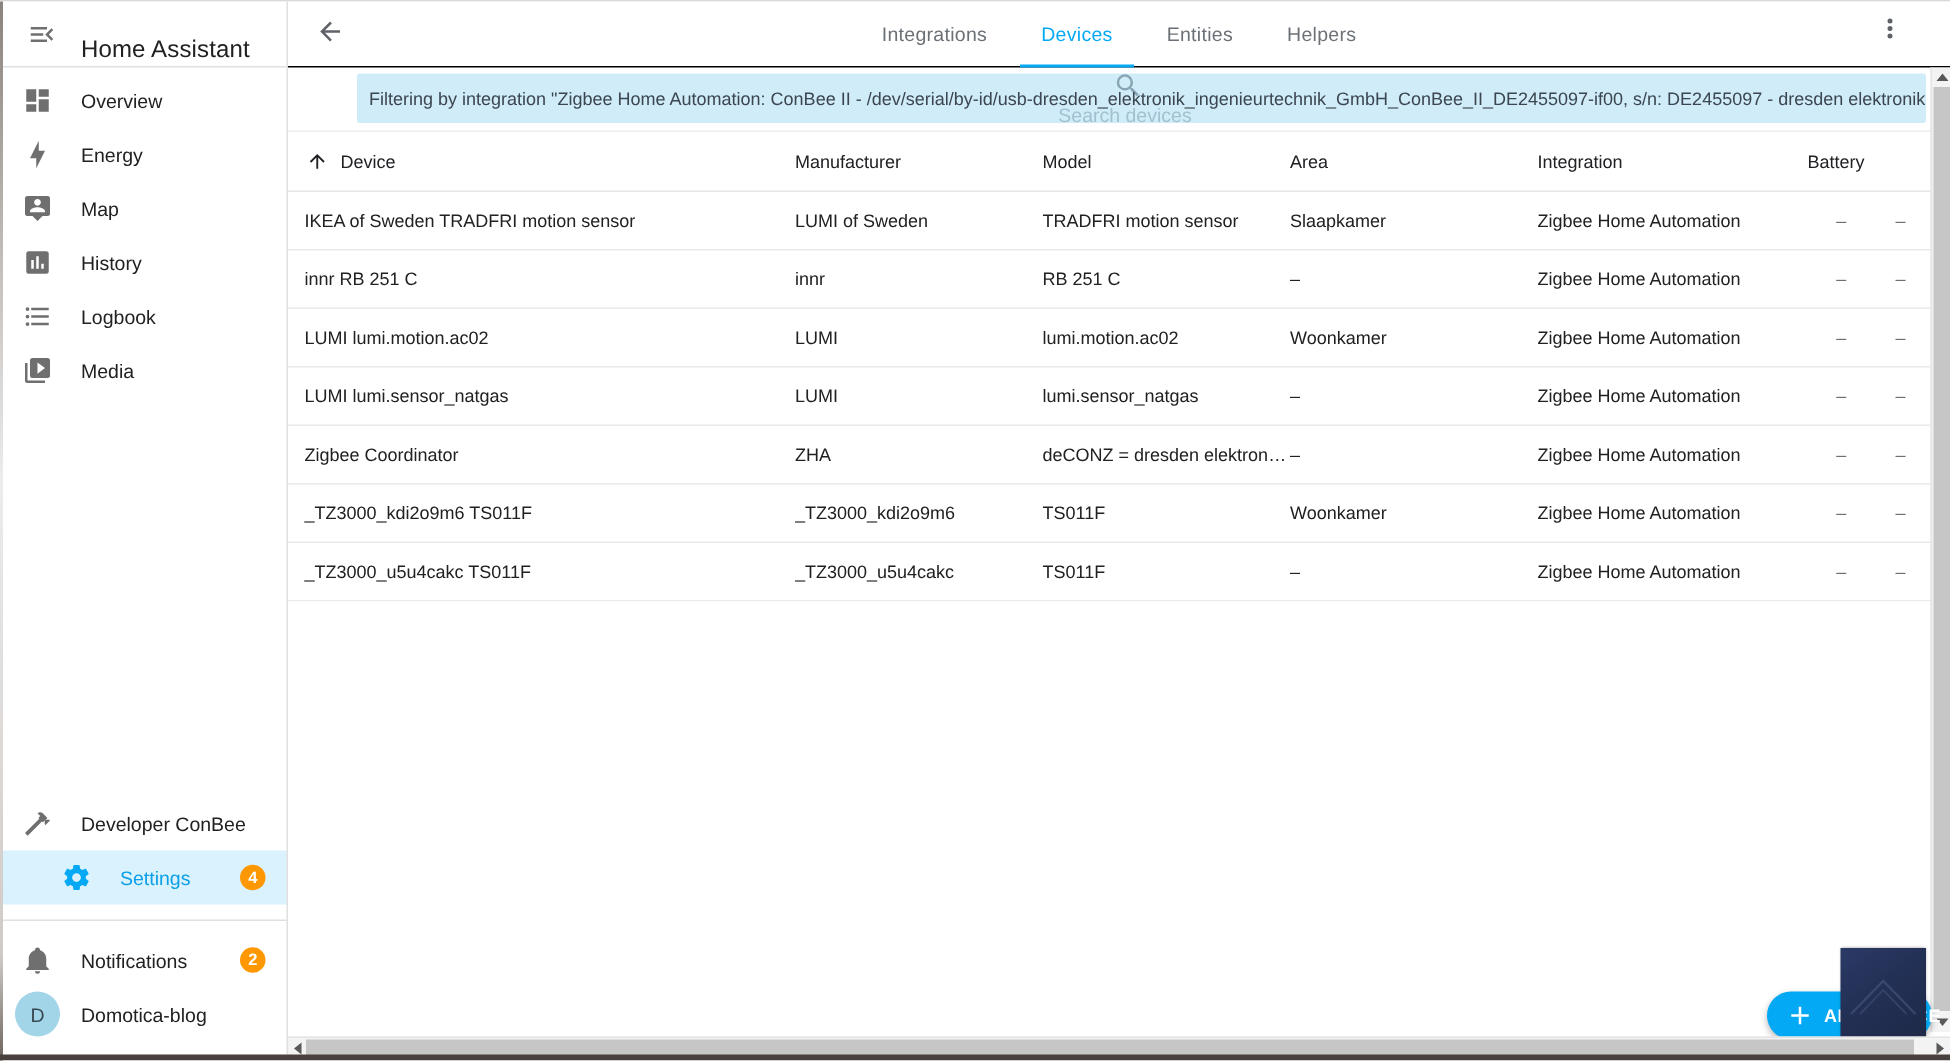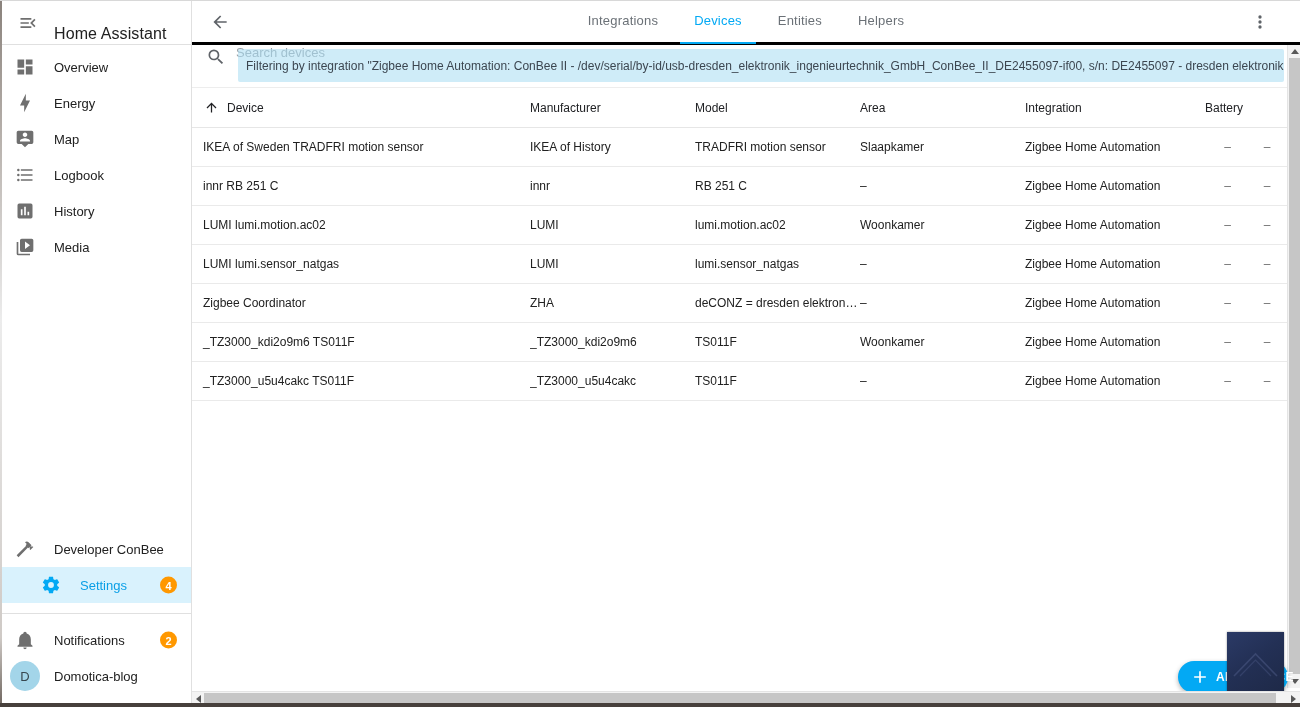--- a/index.html
+++ b/index.html
@@ -32,29 +32,29 @@
   .badge { position:absolute; right:14px; top:50%; transform:translateY(-50%);
     min-width:17px; height:17px; border-radius:50%; background:#ff9800; color:#fff;
     font-size:11px; font-weight:bold; display:flex; align-items:center; justify-content:center; }
   .sb-divider { border-top:1px solid #e0e0e0; margin:10px 0 8px 0; }
   .avatar { width:30px; height:30px; border-radius:50%; background:#a3d5e9; color:#37474f;
     font-size:13px; display:flex; align-items:center; justify-content:center; margin-left:-4px; }
   .profile .lbl { margin-left:14px; }
   .sb-bottom { padding-bottom:10px; }
 
   
-  .topbar { height:44px; min-height:44px; border-bottom:3px solid #000000; display:flex; align-items:center; position:relative; }
+  .topbar { height:44px; min-height:44px; border-bottom:1px solid #000000; display:flex; align-items:flex-start; position:relative; }
   .back-btn { width:40px; height:40px; margin-left:8px; display:flex; align-items:center; justify-content:center; color:#5f6368; cursor:pointer; }
   .tabs { position:absolute; left:0; right:0; height:44px; display:flex; justify-content:center; align-items:stretch; gap:8px; pointer-events:none; }
   .tab { padding:0 14px; display:flex; align-items:center; font-size:13px; color:#6b7177; cursor:pointer; border-bottom:2px solid transparent; pointer-events:auto; letter-spacing:.2px; }
   .tab.active { color:#03a9f4; border-bottom-color:#03a9f4; }
   .kebab { position:absolute; right:22px; width:36px; height:36px; display:flex; align-items:center; justify-content:center; color:#5f6368; cursor:pointer; }
 
   
-  .searchbar { height:43px; min-height:43px; position:relative; border-bottom:1px solid #ededed; display:flex; align-items:flex-start; }
+  .searchbar { height:43px; min-height:43px; position:relative; border-bottom:1px solid #ededed; display:flex; align-items:center;flex-direction:column; }
   .search-ic { margin-left:12px; color:#5f6368; width:24px; height:24px; display:flex; align-items:center; justify-content:center; }
   .search-ph { margin-left:8px; font-size:13px; color:#9aa0a6; white-space:nowrap; }
   .filter-chip { position:absolute; left:46px; right:16px; top:4px; bottom:5px;
     background:rgba(168,220,243,0.55); border-radius:2px; display:flex; align-items:center;
     padding:0 8px; overflow:hidden; }
   .filter-chip span { font-size:12px; color:#3c4650; white-space:nowrap; }
 
   
   .thead { height:40px; min-height:40px; display:flex; align-items:center; border-bottom:1px solid #e6e6e6; font-size:12px; font-weight:normal; color:#202124; }
   .col-device { width:338px; min-width:338px; }
@@ -136,33 +136,33 @@
               <svg viewBox="0 0 24 24" width="20" height="20" fill="currentColor">
                 <path d="M20,2H4A2,2 0 0,0 2,4V16A2,2 0 0,0 4,18H8L12,22L16,18H20A2,2 0 0,0 22,16V4A2,2 0 0,0 20,2M12,4.3C13.5,4.3 14.7,5.5 14.7,7C14.7,8.5 13.5,9.7 12,9.7C10.5,9.7 9.3,8.5 9.3,7C9.3,5.5 10.5,4.3 12,4.3M18,15H6V14.1C6,12.1 10,11 12,11C14,11 18,12.1 18,14.1V15Z"></path>
               </svg>
             </span>
             <span class="lbl">Map</span>
           </div>
 
           <div class="sb-item">
             <span class="ic">
               <svg viewBox="0 0 24 24" width="20" height="20" fill="currentColor">
+                <path d="M19,3H5A2,2 0 0,0 3,5V19A2,2 0 0,0 5,21H19A2,2 0 0,0 21,19V5A2,2 0 0,0 19,3M9,17H7V10H9V17M13,17H11V7H13V17M17,17H15V13H17V17Z"></path>
+              </svg>
+            </span>
+            <span class="lbl">History</span>
+          </div>
+
+          <div class="sb-item">
+            <span class="ic">
+              <svg viewBox="0 0 24 24" width="20" height="20" fill="currentColor">
                 <path d="M7,5H21V7H7V5M7,13V11H21V13H7M4,4.5A1.5,1.5 0 0,1 5.5,6A1.5,1.5 0 0,1 4,7.5A1.5,1.5 0 0,1 2.5,6A1.5,1.5 0 0,1 4,4.5M4,10.5A1.5,1.5 0 0,1 5.5,12A1.5,1.5 0 0,1 4,13.5A1.5,1.5 0 0,1 2.5,12A1.5,1.5 0 0,1 4,10.5M7,19V17H21V19H7M4,16.5A1.5,1.5 0 0,1 5.5,18A1.5,1.5 0 0,1 4,19.5A1.5,1.5 0 0,1 2.5,18A1.5,1.5 0 0,1 4,16.5Z"></path>
               </svg>
             </span>
             <span class="lbl">Logbook</span>
-          </div>
-
-          <div class="sb-item">
-            <span class="ic">
-              <svg viewBox="0 0 24 24" width="20" height="20" fill="currentColor">
-                <path d="M19,3H5A2,2 0 0,0 3,5V19A2,2 0 0,0 5,21H19A2,2 0 0,0 21,19V5A2,2 0 0,0 19,3M9,17H7V10H9V17M13,17H11V7H13V17M17,17H15V13H17V17Z"></path>
-              </svg>
-            </span>
-            <span class="lbl">History</span>
           </div>
 
           <div class="sb-item">
             <span class="ic">
               <svg viewBox="0 0 24 24" width="20" height="20" fill="currentColor">
                 <path d="M4,6H2V20A2,2 0 0,0 4,22H18V20H4V6M20,2H8A2,2 0 0,0 6,4V16A2,2 0 0,0 8,18H20A2,2 0 0,0 22,16V4A2,2 0 0,0 20,2M12,14.5V5.5L18,10L12,14.5Z"></path>
               </svg>
             </span>
             <span class="lbl">Media</span>
           </div>
@@ -250,21 +250,21 @@
         <div class="col-model cell">Model</div>
         <div class="col-area cell">Area</div>
         <div class="col-int cell">Integration</div>
         <div class="col-batt-h">Battery</div>
       </div>
 
       <div>
 
           <div class="trow">
             <div class="col-device cell">IKEA of Sweden TRADFRI motion sensor</div>
-            <div class="col-mfr cell">IKEA of History</div>
+            <div class="col-mfr cell">LUMI of Sweden</div>
             <div class="col-model cell">TRADFRI motion sensor</div>
             <div class="col-area cell">Slaapkamer</div>
             <div class="col-int cell">Zigbee Home Automation</div>
             <div class="col-batt dash">–</div>
             <div class="col-extra dash">–</div>
           </div>
 
           <div class="trow">
             <div class="col-device cell">innr RB 251 C</div>
             <div class="col-mfr cell">innr</div>

